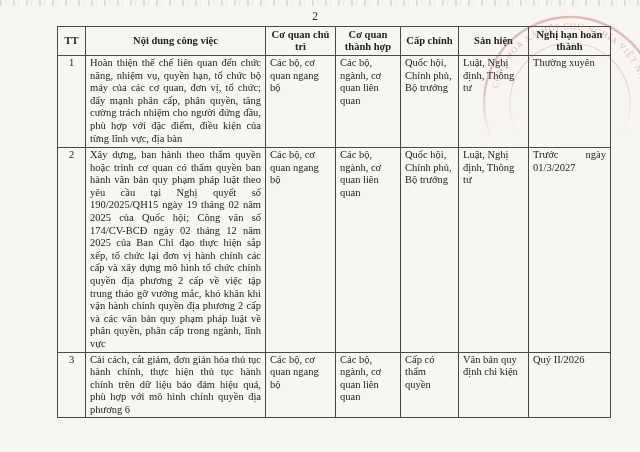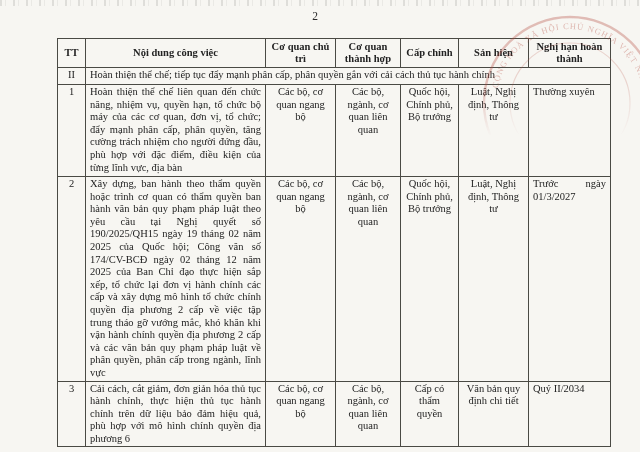--- a/index.html
+++ b/index.html
@@ -18,21 +18,21 @@
       rgba(100,100,95,.30) 0 2px, transparent 2px 5px,
       rgba(100,100,95,.16) 5px 6px, transparent 6px 13px);
     opacity:.55;
   }
   .page-number {
     position:absolute; top:10px; left:0; right:10px;
     text-align:center; font-size:11.5px; color:#2a2a2a;
   }
   
   table.doc {
-    position:absolute; left:57px; top:38px; width:553px;
+    position:absolute; left:57px; top:26px; width:553px;
     border-collapse:collapse; table-layout:fixed;
   }
   table.doc td, table.doc th {
     border:1px solid #4a4a44;
     padding:1px 4px;
     vertical-align:top;
     font-size:10.5px;
     line-height:12.6px;
     overflow:hidden;
     font-weight:normal;
@@ -41,21 +41,21 @@
     text-align:center; vertical-align:middle;
     font-weight:bold; line-height:12px; padding:2px 2px;
   }
   tr.h-header  { height:26px; }
   tr.h-section { height:17px; }
   tr.h-r1 { height:92px; }
   tr.h-r2 { height:170px; }
   tr.h-r3 { height:54px; }
   .cell-tt      { text-align:center; }
   .cell-content { text-align:justify; }
-  .cell-center  { text-align:center; padding:1px 2px; }
+  .cell-center  { padding:1px 2px; }
   .cell-deadline{ text-align:justify; }
   .section-row td { font-weight:bold; }
   .section-title { text-align:left; padding-left:6px; }
   
   .stamp {
     position:absolute; left:475px; top:-12px;
     width:180px; height:175px;
     pointer-events:none; opacity:.85; z-index:3;
     -webkit-mask-image:linear-gradient(to bottom, rgba(0,0,0,.9) 0px, rgba(0,0,0,.85) 95px, rgba(0,0,0,0) 148px);
     mask-image:linear-gradient(to bottom, rgba(0,0,0,.9) 0px, rgba(0,0,0,.85) 95px, rgba(0,0,0,0) 148px);
@@ -84,24 +84,20 @@
       <tr class="h-header">
         <th>TT</th>
         <th>Nội dung công việc</th>
         <th>Cơ quan chủ trì</th>
         <th>Cơ quan thành hợp</th>
         <th>Cấp chính</th>
         <th>Sản hiện</th>
         <th>Nghị hạn hoàn thành</th>
       </tr>
 
-      <tr class="h-section section-row">
-        <td class="cell-tt">II</td>
-        <td class="section-title" colspan="6">Hoàn thiện thể chế; tiếp tục đẩy mạnh phân cấp, phân quyền gắn với cải cách thủ tục hành chính</td>
-      </tr>
 
       <tr class="h-r1">
         <td class="cell-tt">1</td>
         <td class="cell-content">Hoàn thiện thể chế liên quan đến chức năng, nhiệm vụ, quyền hạn, tổ chức bộ máy của các cơ quan, đơn vị, tổ chức; đẩy mạnh phân cấp, phân quyền, tăng cường trách nhiệm cho người đứng đầu, phù hợp với đặc điểm, điều kiện của từng lĩnh vực, địa bàn</td>
         <td class="cell-center">Các bộ, cơ quan ngang bộ</td>
         <td class="cell-center">Các bộ, ngành, cơ quan liên quan</td>
         <td class="cell-center">Quốc hội, Chính phủ, Bộ trưởng</td>
         <td class="cell-center">Luật, Nghị định, Thông tư</td>
         <td class="cell-deadline">Thường xuyên</td>
       </tr>
@@ -115,22 +111,22 @@
         <td class="cell-center">Luật, Nghị định, Thông tư</td>
         <td class="cell-deadline">Trước ngày 01/3/2027</td>
       </tr>
 
       <tr class="h-r3">
         <td class="cell-tt">3</td>
         <td class="cell-content">Cải cách, cắt giảm, đơn giản hóa thủ tục hành chính, thực hiện thủ tục hành chính trên dữ liệu bảo đảm hiệu quả, phù hợp với mô hình chính quyền địa phương 6</td>
         <td class="cell-center">Các bộ, cơ quan ngang bộ</td>
         <td class="cell-center">Các bộ, ngành, cơ quan liên quan</td>
         <td class="cell-center">Cấp có thẩm quyền</td>
-        <td class="cell-center">Văn bản quy định chi tiết</td>
-        <td class="cell-deadline">Quý II/2034</td>
+        <td class="cell-center">Văn bản quy định chi kiện</td>
+        <td class="cell-deadline">Quý II/2026</td>
       </tr>
     </tbody>
   </table>
 
   <div class="stamp">
     <svg width="180" height="175" viewBox="0 0 180 175">
       <g fill="none" stroke="#b44a3e">
         <circle cx="95" cy="115" r="86" stroke-width="2.4" opacity="0.45"></circle>
         <circle cx="95" cy="115" r="60" stroke-width="1.2" opacity="0.28"></circle>
       </g>

